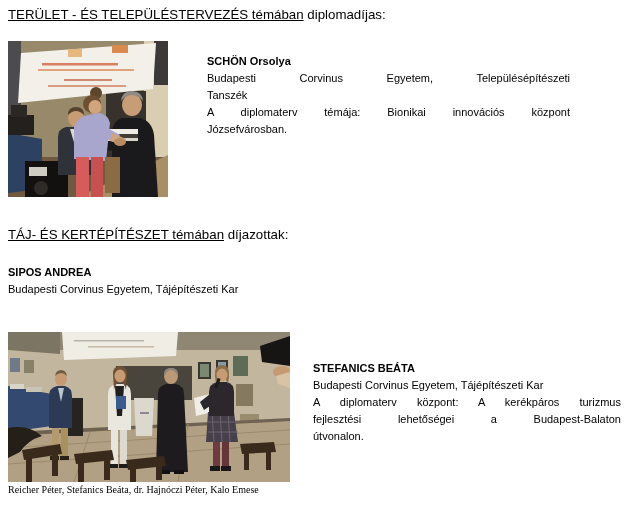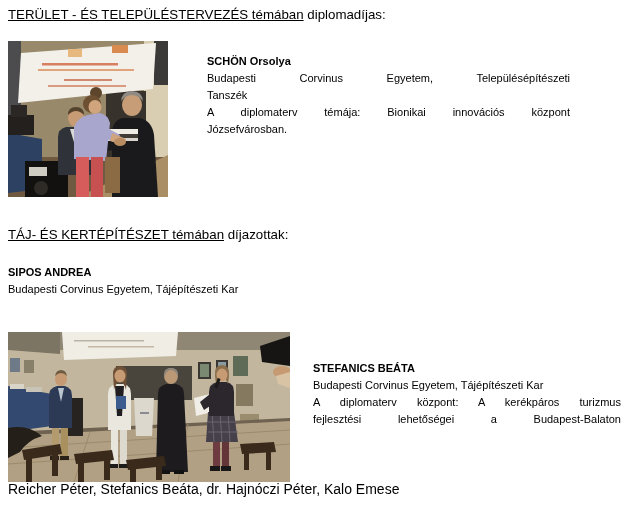--- a/index.html
+++ b/index.html
@@ -13,21 +13,21 @@
     overflow: hidden;
   }
   .abs { position: absolute; }
   .heading { font-size: 13.3px; line-height: 17px; white-space: nowrap; }
   .heading .u { text-decoration: underline; }
   .tblock { font-size: 11px; line-height: 17px; }
   .name { font-weight: bold; }
   .nline { height: 17px; line-height: 17px; white-space: nowrap; overflow: hidden; }
   .jline { height: 17px; line-height: 17px; text-align: justify; text-align-last: justify; overflow: hidden; }
   .jline::after { content: ""; display: inline-block; width: 100%; height: 0; }
-  .caption { font-size: 14px; line-height: 13px; white-space: nowrap; }
+  .caption { font-size: 10px; line-height: 13px; white-space: nowrap; font-family: Liberation Serif, serif; }
   .photo { display: block; }
 </style>
 </head>
 <body>
 
 <div id="page">
 
   <div class="abs heading" style="left:8px; top:6px;">
     <span class="u">TERÜLET - ÉS TELEPÜLÉSTERVEZÉS témában</span><span> diplomadíjas:</span>
   </div>
@@ -201,17 +201,18 @@
       <rect x="258" y="118" width="5" height="20"></rect>
     </g>
     <path d="M0 96 Q20 92 34 104 Q20 108 12 120 L0 126 Z" fill="#241f19"></path>
   </svg>
 
   <div class="abs tblock" style="left:313px; top:344px; width:308px;margin-top:16px;">
     <div class="nline name">STEFANICS BEÁTA</div>
     <div class="nline">Budapesti Corvinus Egyetem, Tájépítészeti Kar</div>
     <div class="jline">A diplomaterv központ: A kerékpáros turizmus</div>
     <div class="jline">fejlesztési lehetőségei a Budapest-Balaton</div>
+    <div class="nline">útvonalon.</div>
   </div>
 
   <div class="abs caption" style="left:8px; top:483px;">Reicher Péter, Stefanics Beáta, dr. Hajnóczi Péter, Kalo Emese</div>
 
 </div>
 
 </body></html>

